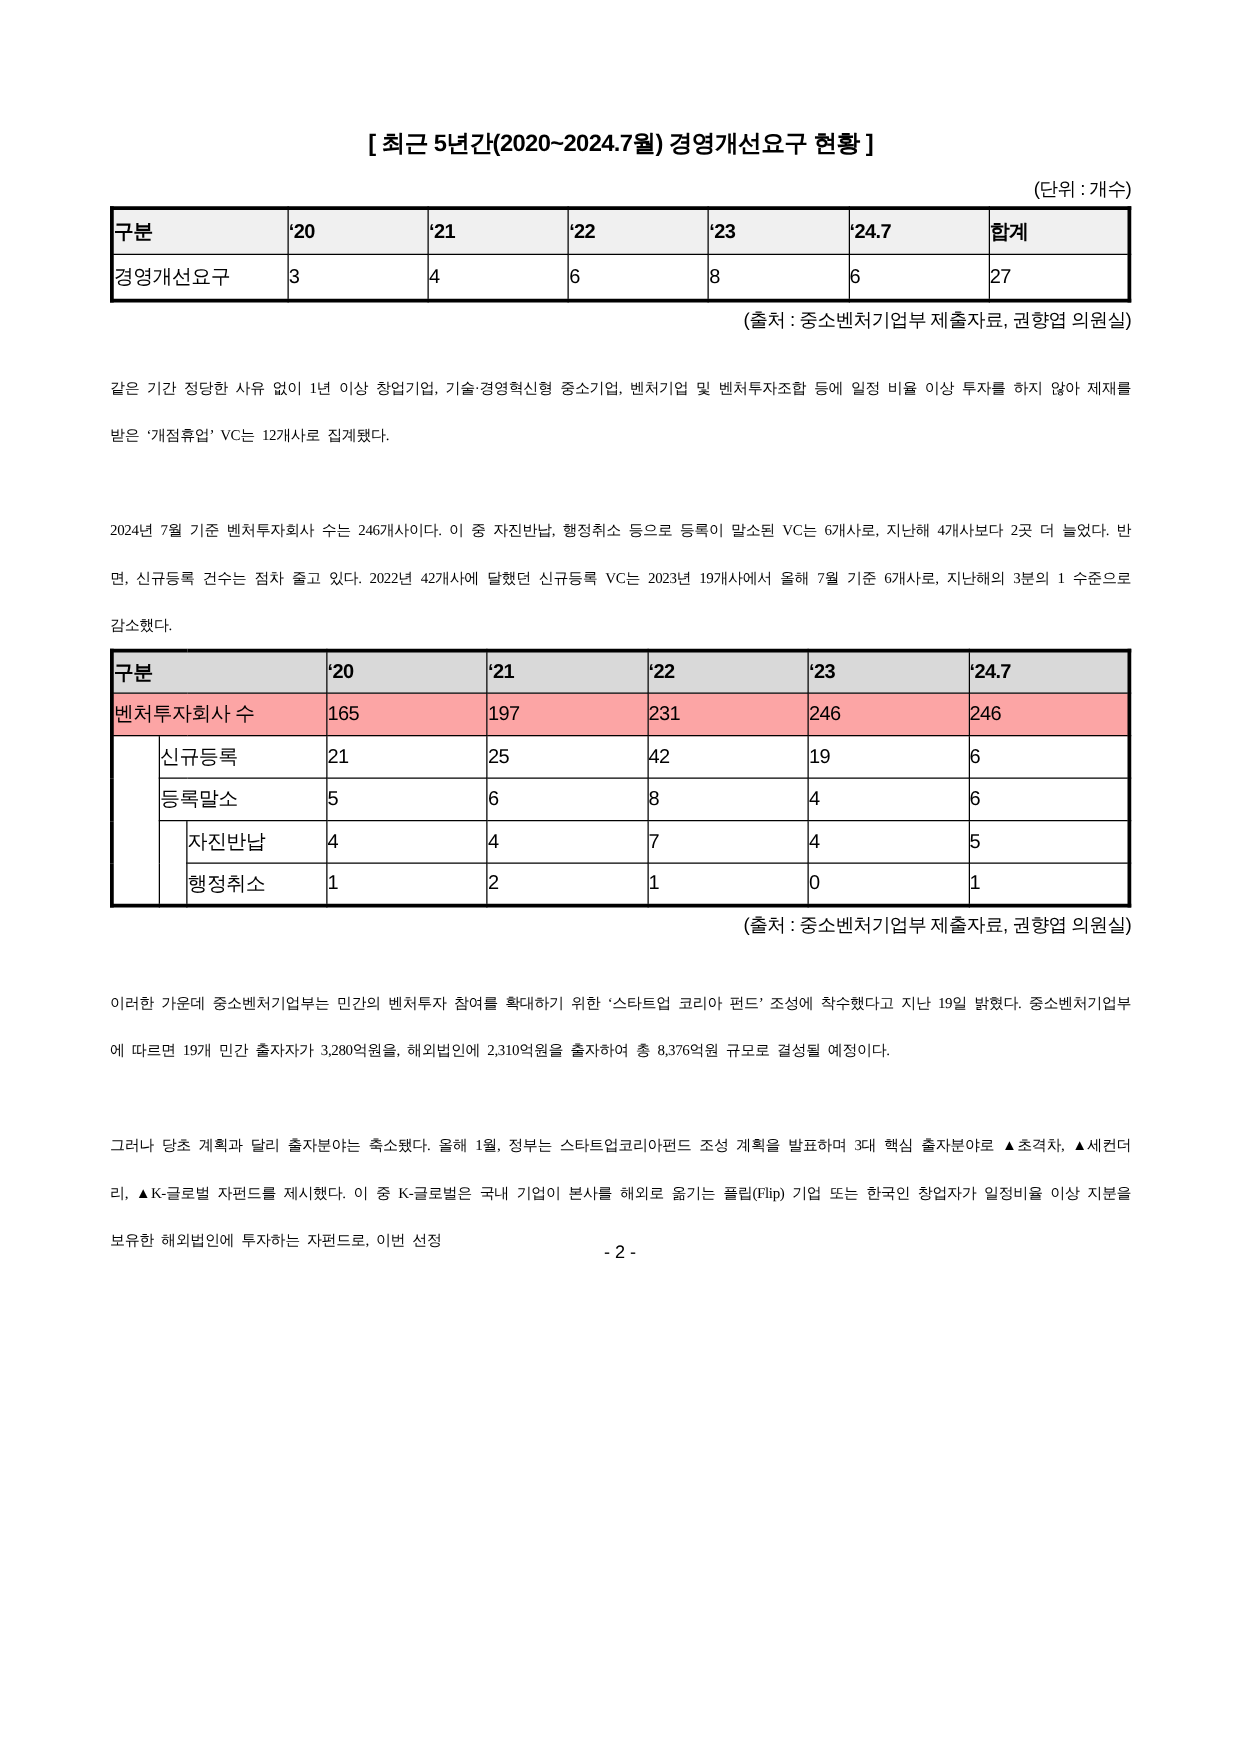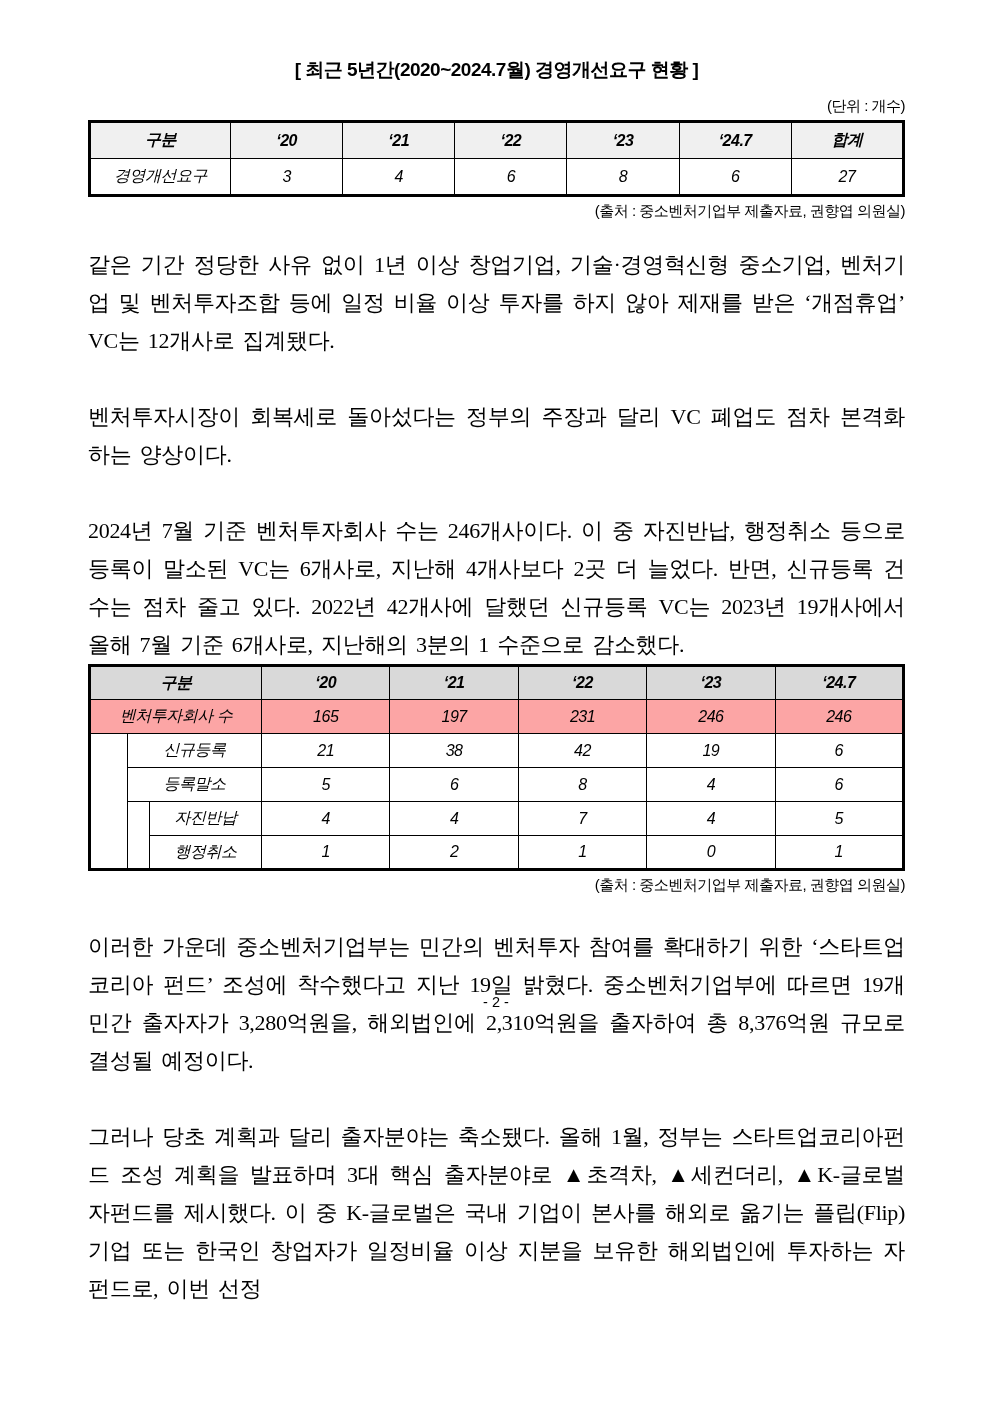--- a/index.html
+++ b/index.html
@@ -7,21 +7,21 @@
   body {
     width: 992px; height: 1403px;
     font-family: "Liberation Serif", "DejaVu Serif", serif;
     color: #000;
     position: relative;
     overflow: hidden;
   }
   .page {
     position: relative;
     width: 992px; height: 1060px;
-    padding: 57px 87px 0 88px;
+    padding: 102px 87px 0 88px;
   }
   .doc-title {
     font-family: "Liberation Sans", "DejaVu Sans", sans-serif;
     font-weight: bold;
     font-size: 19px;
     text-align: center;
     letter-spacing: -0.5px;
   }
   .note-line {
     font-family: "Liberation Sans", "DejaVu Sans", sans-serif;
@@ -35,33 +35,32 @@
     width: 100%;
     border-collapse: collapse;
     table-layout: fixed;
     border: 3px solid #000;
     font-family: "Liberation Sans", "DejaVu Sans", sans-serif;
     font-size: 16px;
     letter-spacing: -0.5px;
   }
   table.tbl th, table.tbl td {
     border: 1.5px solid #000;
-    text-align: center;
+    text-align: left;
     vertical-align: middle;
     padding: 0;
-    font-style: italic;
   }
   table.tbl th { font-weight: bold; }
   #table1 th, #table1 td { height: 37px; }
   #table2 th, #table2 td { height: 34px; }
   #table1 th { background: #f0f0f0; }
   #table2 th { background: #d9d9d9; }
   #table2 tr.vc-total-row td { background: #fca5a5; }
   .body-par {
-    font-size: 22px;
+    font-size: 12px;
     line-height: 38px;
     text-align: justify;
     letter-spacing: -0.3px;
     word-spacing: 3px;
   }
   .par-gap { margin-top: 38px; }
   .first-par { margin-top: 25px; }
   .section2-title { margin-top: 44px; margin-bottom: 18px; }
   .page-number {
     position: absolute;
@@ -108,21 +107,20 @@
       <td>8</td>
       <td>6</td>
       <td>27</td>
     </tr>
   </tbody>
     </table>
 
   <div class="note-line source-note">(출처 : 중소벤처기업부 제출자료, 권향엽 의원실)</div>
 
   <p class="body-par first-par">같은 기간 정당한 사유 없이 1년 이상 창업기업, 기술·경영혁신형 중소기업, 벤처기업 및 벤처투자조합 등에 일정 비율 이상 투자를 하지 않아 제재를 받은 ‘개점휴업’ VC는 12개사로 집계됐다.</p>
-  <p class="body-par par-gap">벤처투자시장이 회복세로 돌아섰다는 정부의 주장과 달리 VC 폐업도 점차 본격화하는 양상이다.</p>
   <p class="body-par par-gap">2024년 7월 기준 벤처투자회사 수는 246개사이다. 이 중 자진반납, 행정취소 등으로 등록이 말소된 VC는 6개사로, 지난해 4개사보다 2곳 더 늘었다. 반면, 신규등록 건수는 점차 줄고 있다. 2022년 42개사에 달했던 신규등록 VC는 2023년 19개사에서 올해 7월 기준 6개사로, 지난해의 3분의 1 수준으로 감소했다.</p>
 
 
   <table class="tbl" id="table2">
     <colgroup>
       <col style="width:38px">
       <col style="width:22px">
       <col style="width:112px">
       <col>
         <col>
@@ -144,21 +142,21 @@
       <td>165</td>
       <td>197</td>
       <td>231</td>
       <td>246</td>
       <td>246</td>
     </tr>
     <tr>
       <td rowspan="4"></td>
       <td colspan="2">신규등록</td>
       <td>21</td>
-      <td>38</td>
+      <td>25</td>
       <td>42</td>
       <td>19</td>
       <td>6</td>
     </tr>
     <tr>
       <td colspan="2">등록말소</td>
       <td>5</td>
       <td>6</td>
       <td>8</td>
       <td>4</td>

